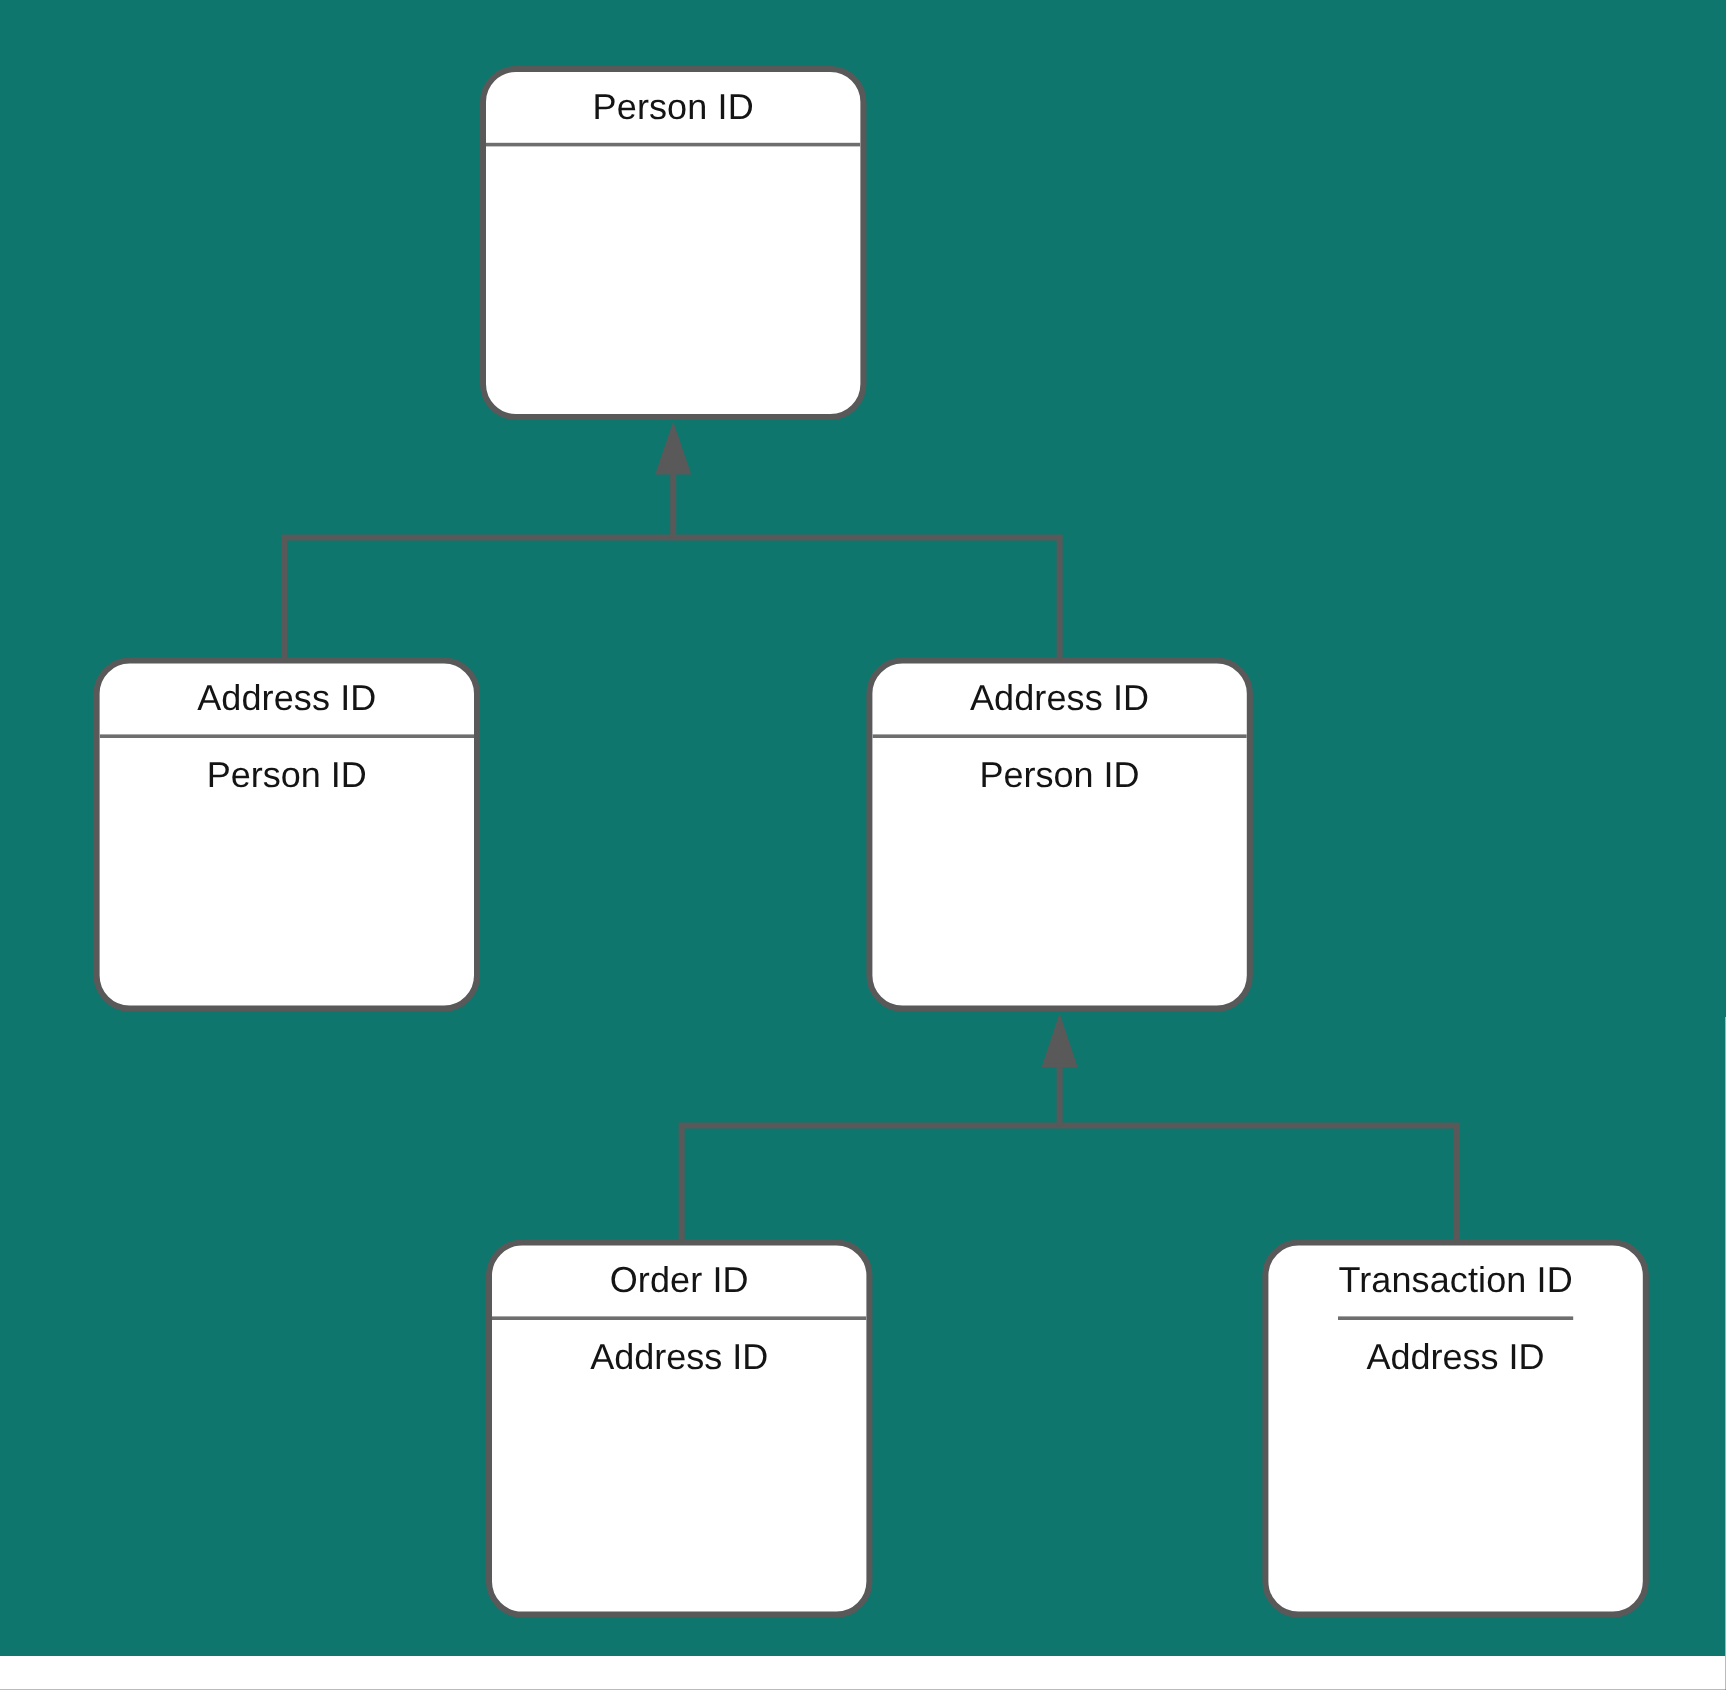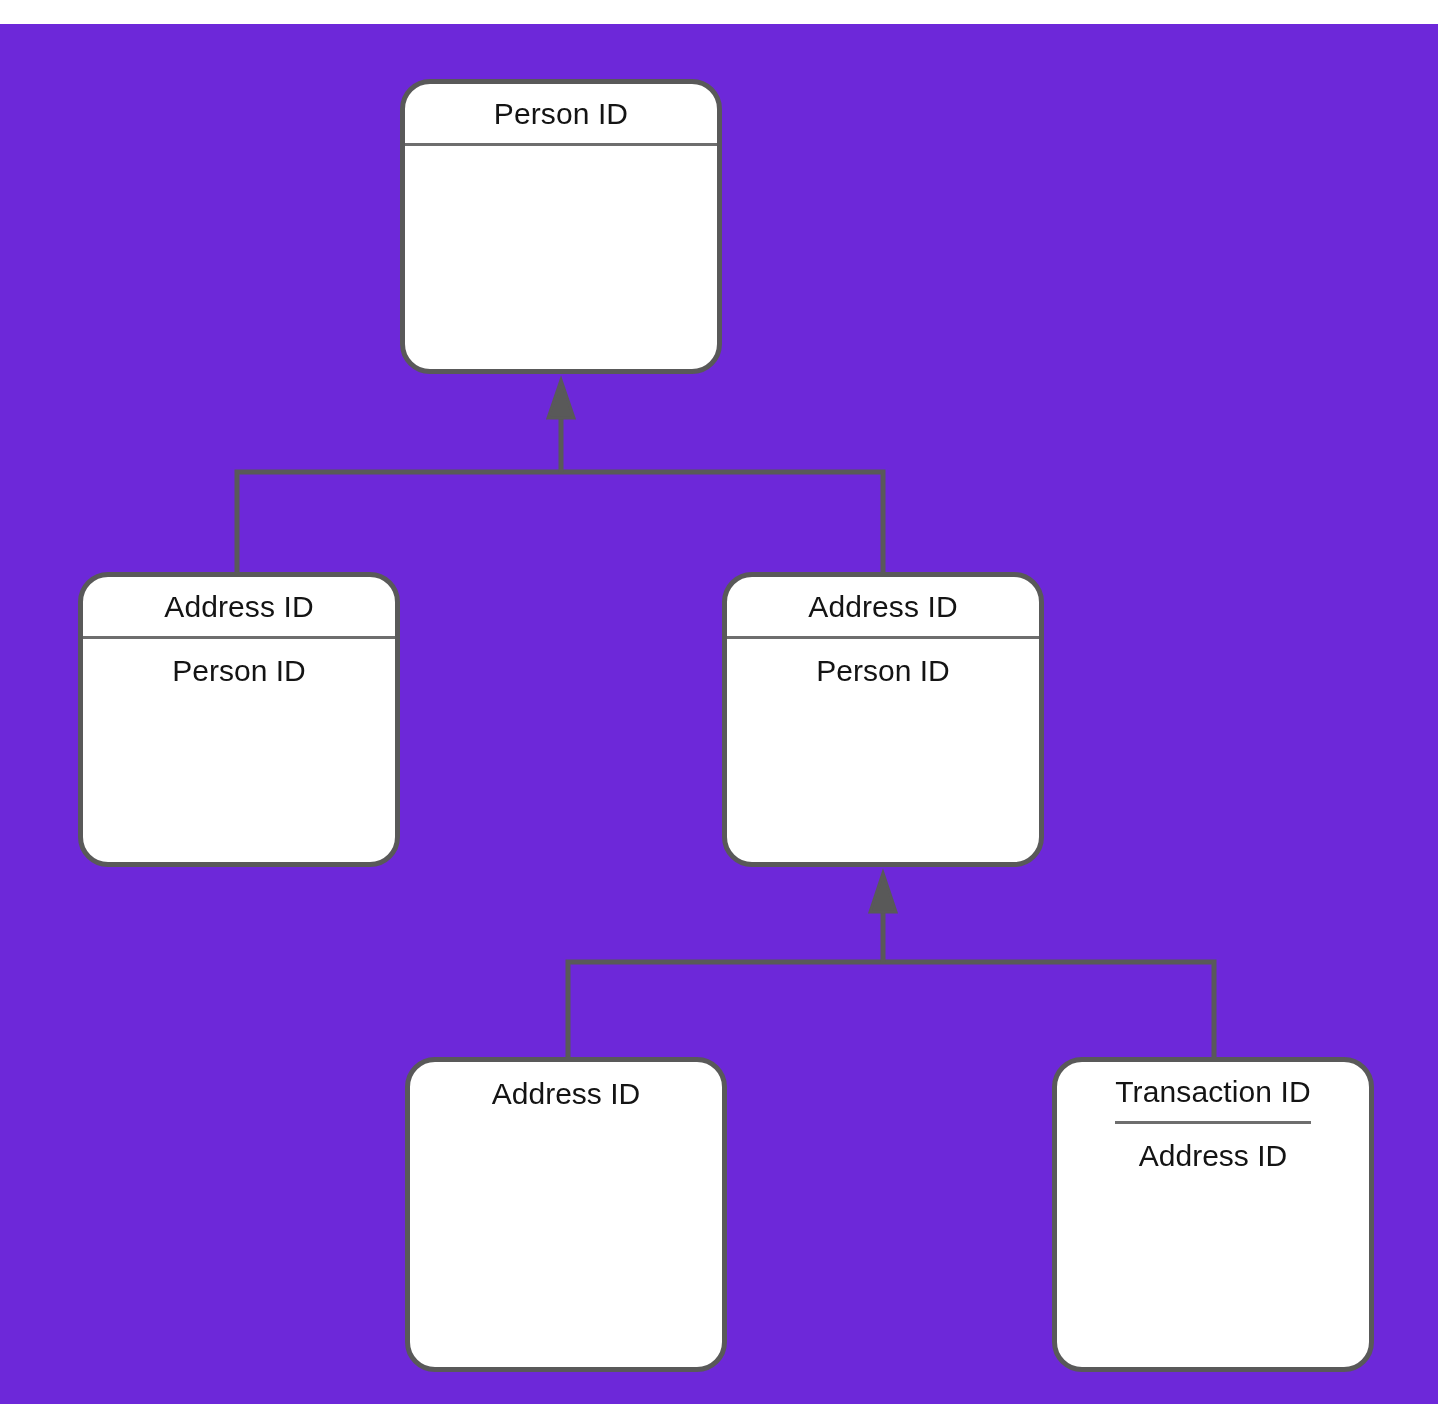--- a/index.html
+++ b/index.html
@@ -7,23 +7,22 @@
     padding: 0;
     background: #ffffff;
   }
   body {
     font-family: "Liberation Sans", sans-serif;
   }
   #canvas {
     position: relative;
     width: 1438px;
     height: 1380px;
-    background: #6d28d9;
+    background: #0f766e;
     overflow: hidden;
-    margin-top: 24px;
   }
   #edge-layer {
     position: absolute;
     left: 0;
     top: 0;
     width: 1438px;
     height: 1408px;
     pointer-events: none;
   }
   .node {
@@ -103,20 +102,21 @@
   </div>
 
   <div class="node" style="left:722px; top:548px; width:322px; height:295px;">
     <div class="node-header">Address ID</div>
     <div class="node-body">
       <div class="node-field">Person ID</div>
     </div>
   </div>
 
   <div class="node" style="left:405px; top:1033px; width:322px; height:315px;">
+    <div class="node-header">Order ID</div>
     <div class="node-body">
       <div class="node-field">Address ID</div>
     </div>
   </div>
 
   <div class="node" style="left:1052px; top:1033px; width:322px; height:315px;align-items:center;">
     <div class="node-header">Transaction ID</div>
     <div class="node-body">
       <div class="node-field">Address ID</div>
     </div>

